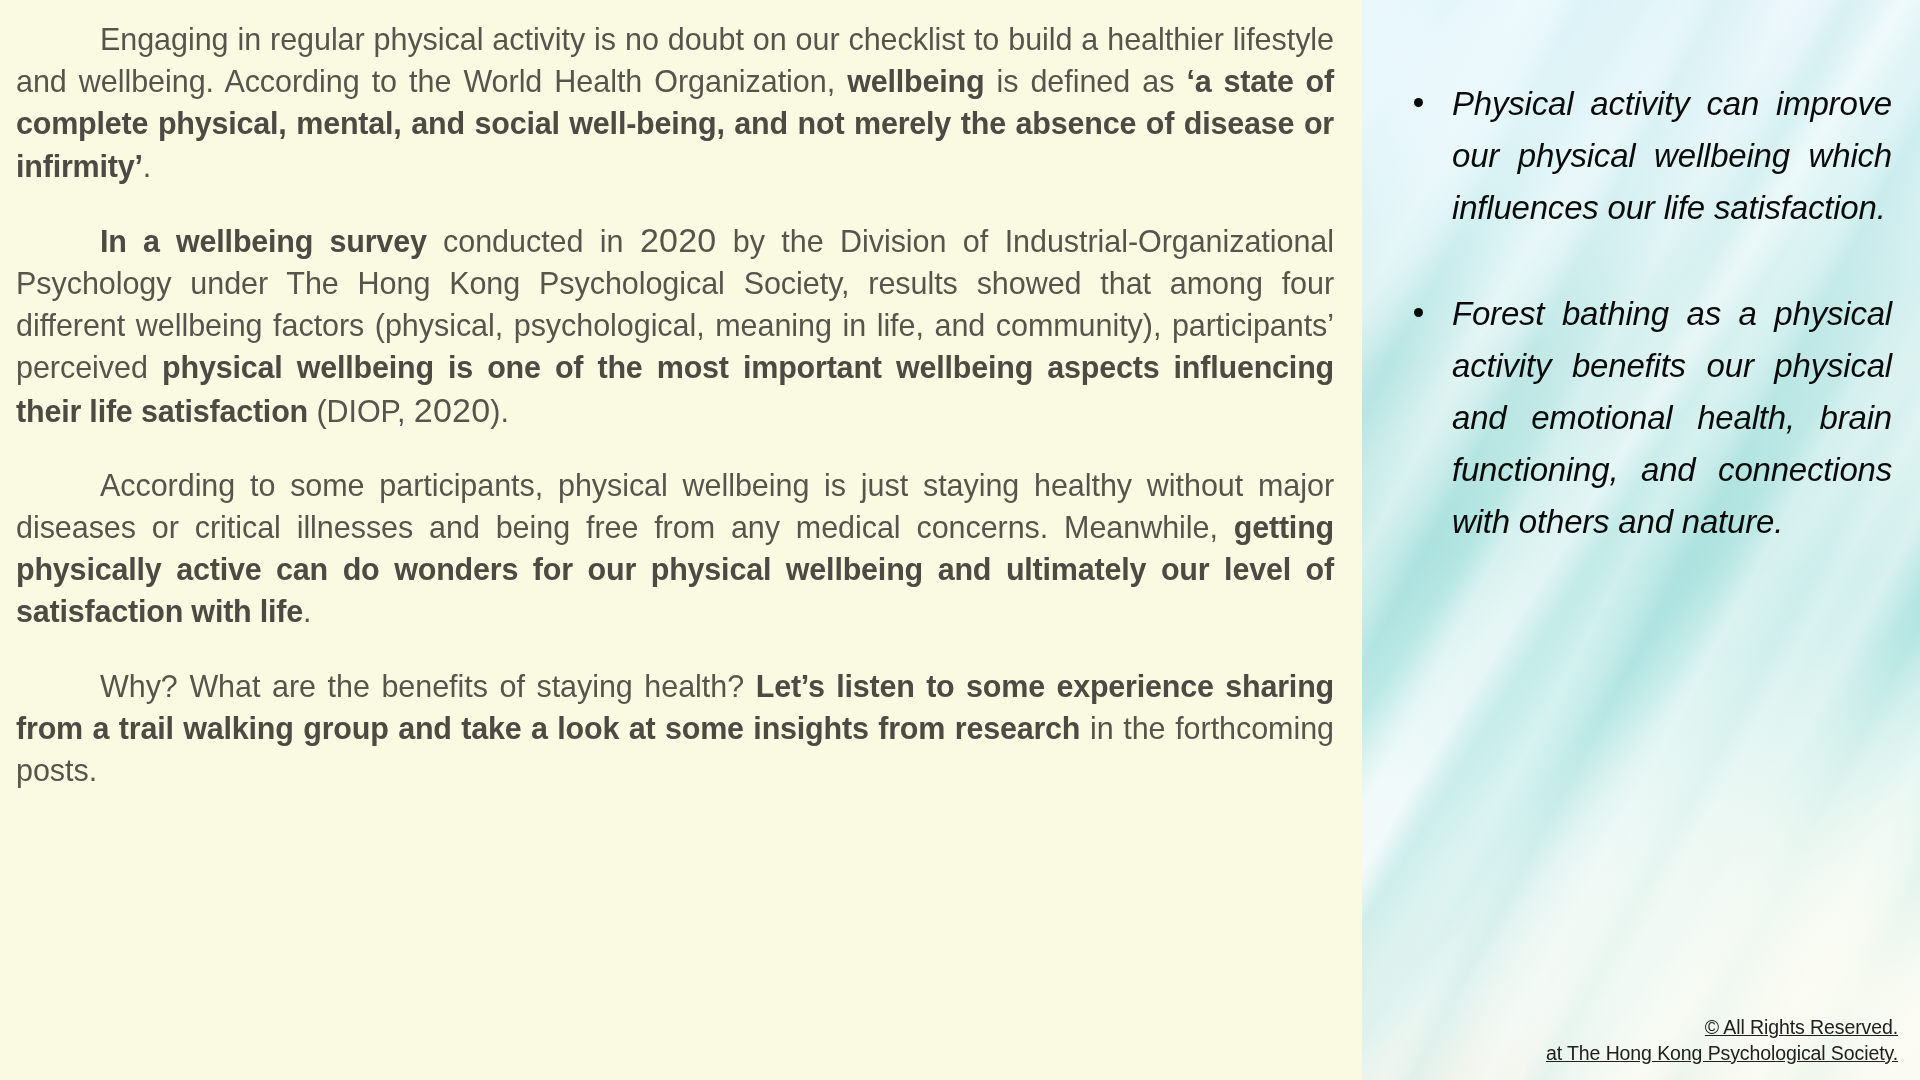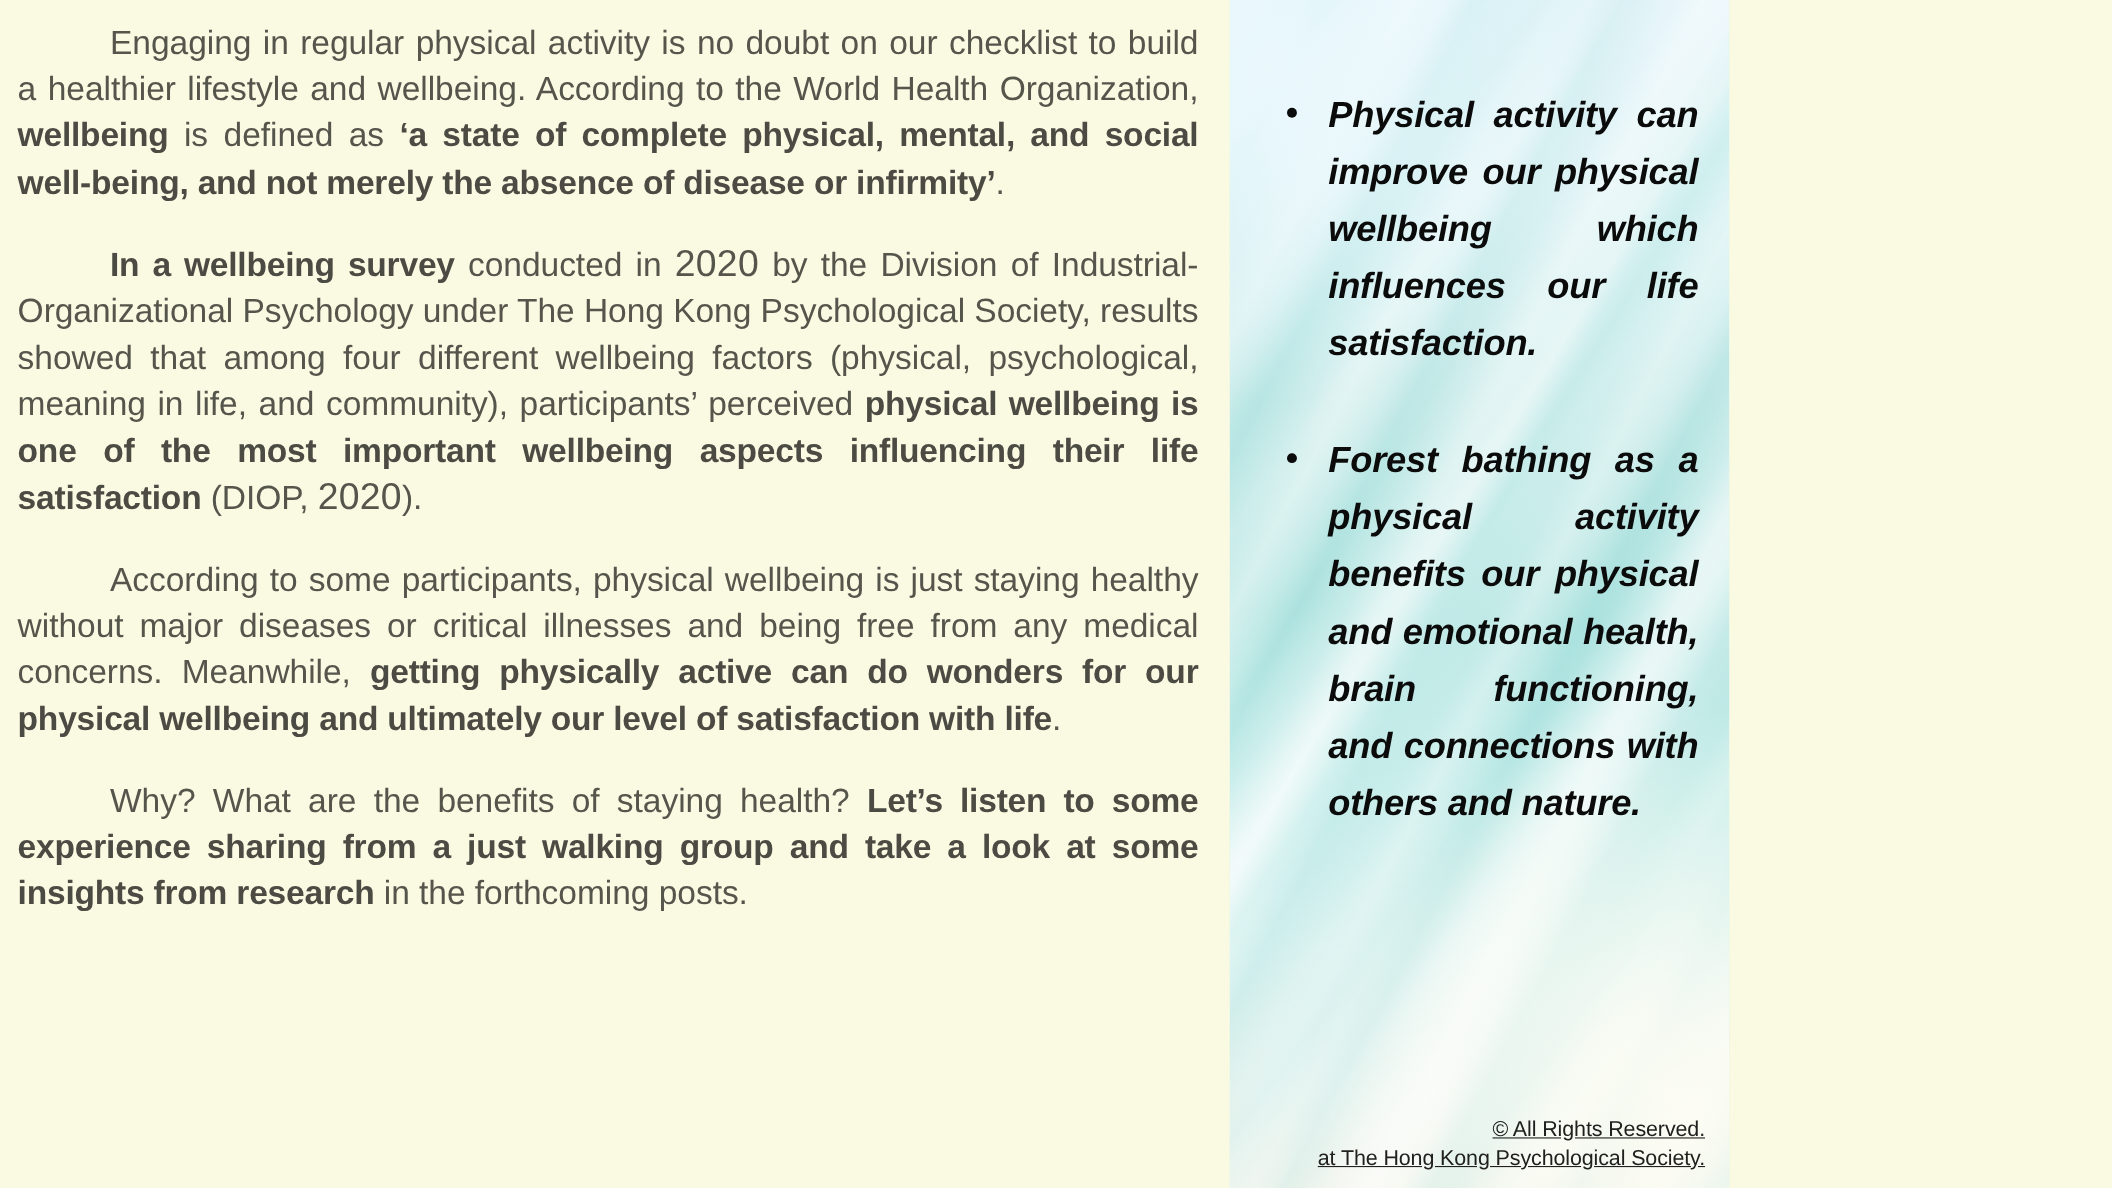--- a/index.html
+++ b/index.html
@@ -1,21 +1,21 @@
 <!DOCTYPE html>
 <html><head>
 <meta charset="utf-8">
 <style>
   html,body{margin:0;padding:0;}
   body{
     width:1920px;height:1080px;overflow:hidden;
     font-family:"Liberation Sans", sans-serif;
     background:#FAFAE3;
   }
-  .slide{position:relative;width:1572px;height:1080px;display:flex;}
+  .slide{position:relative;width:1920px;height:1080px;display:flex;}
 
   
   .left{
     width:1362px;height:1080px;
     background:#FAFAE3;
     box-sizing:border-box;
     padding:18px 28px 10px 16px;
     position:relative;
   }
   .body-copy{
@@ -87,21 +87,21 @@
     position:absolute;
     left:46px; right:28px; top:78px;
     list-style:none;margin:0;padding:0;
   }
   .bullets li{
     position:relative;
     padding-left:44px;
     margin-bottom:54px;
     font-family:"Liberation Sans", sans-serif;
     font-style:italic;
-    font-weight:700;
+    font-weight:400;
     font-size:33px;
     line-height:52px;
     color:#0B0B0B;
     text-align:justify;
     text-justify:inter-word;
     letter-spacing:-0.2px;
   }
   .bullets li:last-child{margin-bottom:4px;}
   .bullets li .dot{
     position:absolute;left:6px;top:20px;
@@ -126,21 +126,21 @@
 </head>
 <body>
 
 <div class="slide">
 
   <section class="left">
     <div class="body-copy" id="bodyCopy">
         <p><span>Engaging in regular physical activity is no doubt on our checklist to build a healthier lifestyle and wellbeing. According to the World Health Organization, </span><b>wellbeing</b><span> is defined as </span><b>‘a state of complete physical, mental, and social well-being, and not merely the absence of disease or infirmity’</b><span>.</span></p>
         <p><b>In a wellbeing survey</b><span> conducted in </span><span class="small-num">2020</span><span> by the Division of Industrial-Organizational Psychology under The Hong Kong Psychological Society, results showed that among four different wellbeing factors (physical, psychological, meaning in life, and community), participants’ perceived </span><b>physical wellbeing is one of the most important wellbeing aspects influencing their life satisfaction</b><span> (DIOP, </span><span class="small-num">2020</span><span>).</span></p>
         <p><span>According to some participants, physical wellbeing is just staying healthy without major diseases or critical illnesses and being free from any medical concerns. Meanwhile, </span><b>getting physically active can do wonders for our physical wellbeing and ultimately our level of satisfaction with life</b><span>.</span></p>
-        <p><span>Why? What are the benefits of staying health? </span><b>Let’s listen to some experience sharing from a just walking group and take a look at some insights from research</b><span> in the forthcoming posts.</span></p>
+        <p><span>Why? What are the benefits of staying health? </span><b>Let’s listen to some experience sharing from a trail walking group and take a look at some insights from research</b><span> in the forthcoming posts.</span></p>
       </div>
   </section>
 
   <aside class="right">
     <div class="wash base"></div>
     <div class="wash bands"></div>
     <div class="wash bands2"></div>
     <div class="wash streak"></div>
     <div class="wash glow"></div>
 

